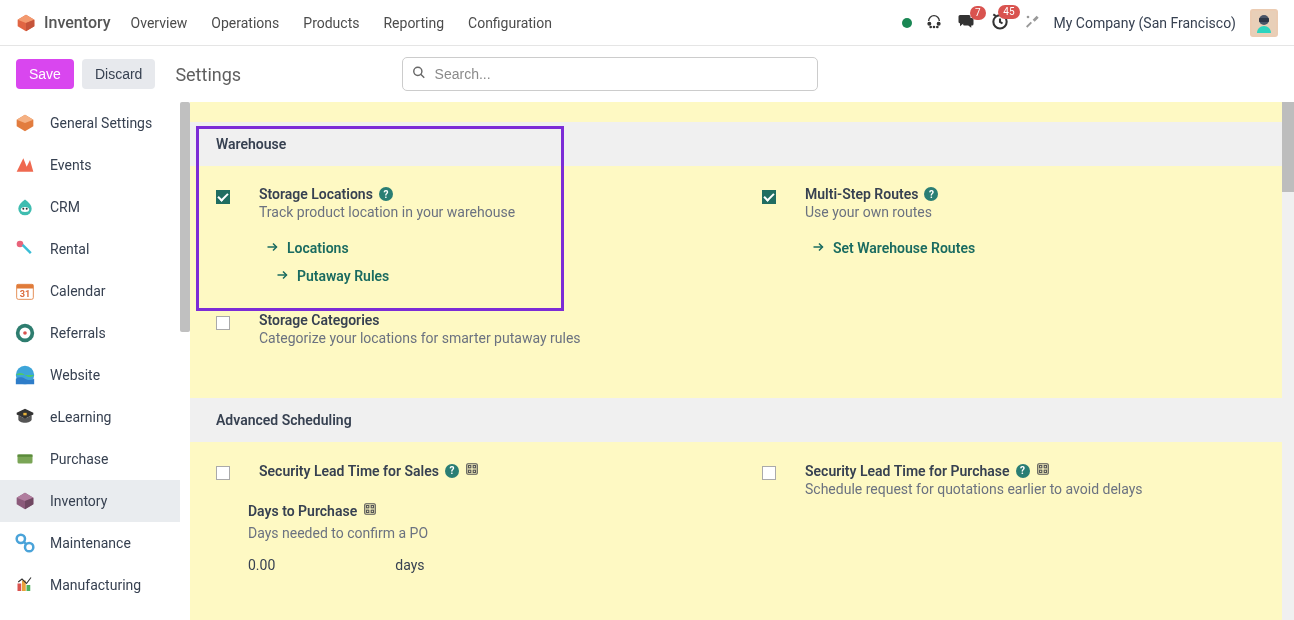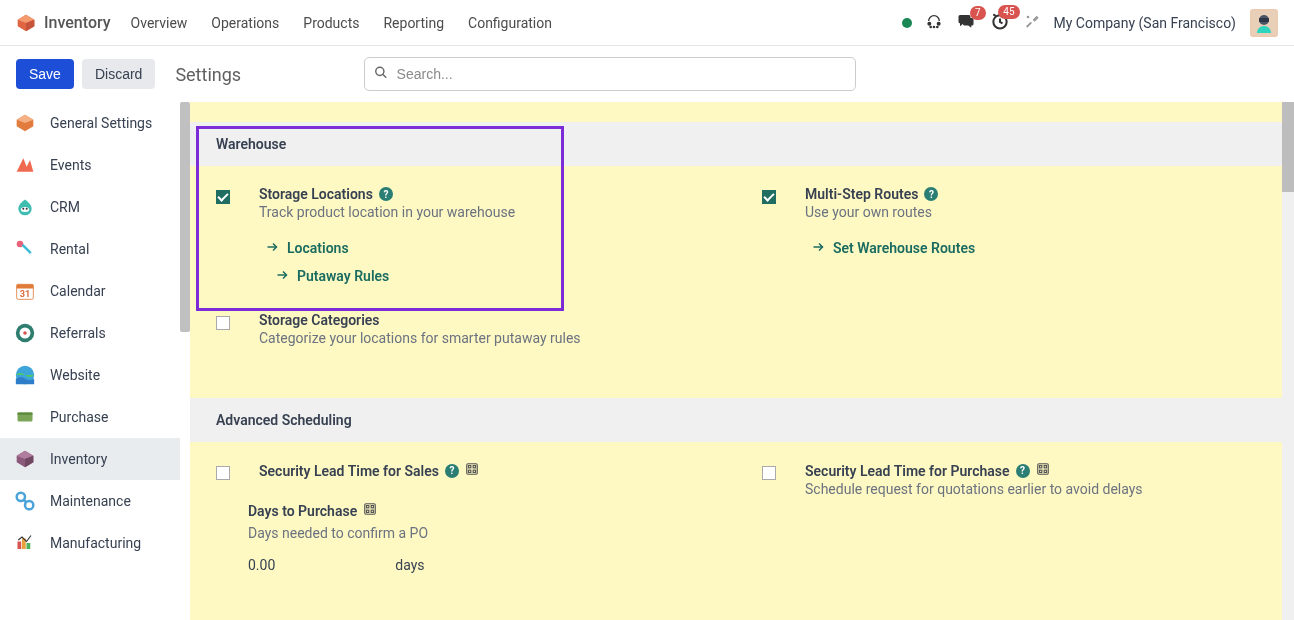--- a/index.html
+++ b/index.html
@@ -17,24 +17,24 @@
 .headset-icon { color: #333; }
 .chat-wrap, .timer-wrap { position: relative; }
 .badge { position: absolute; top: -6px; right: -10px; background: #d9534f; color: #fff; border-radius: 9px; font-size: 10px; padding: 1px 5px; line-height: 12px; }
 .wrench-icon { color: #999; }
 .company-name { color: #374151; }
 .avatar { width: 28px; height: 28px; border-radius: 3px; background: #ebccb3; display:flex; align-items:center; justify-content:center;}
 
 
 .actionbar { height: 56px; display: flex; align-items: center; padding: 0 16px; gap: 8px; }
 .btn { border: none; padding: 7px 13px; border-radius: 4px; cursor: pointer; font-size: 14px; }
-.btn-save { background: #1d4ed8; color: #fff; }
+.btn-save { background: #d946ef; color: #fff; }
 .btn-discard { background: #e7e9ed; color: #374151; }
 .breadcrumb-title { font-size: 18px; color: #5f5f5f; margin-left: 12px; }
-.search-wrap { margin-left: auto; margin-right: auto; width: 492px; position: relative; text-decoration: underline; }
+.search-wrap { margin-left: auto; margin-right: auto; width: 416px; position: relative; text-decoration: underline; }
 .search-input { width: 100%; padding: 8px 10px 8px 32px; border: 1px solid #ccc; border-radius: 5px; font-size: 14px; color: #666; }
 .search-icon-inner { position: absolute; left: 10px; top: 50%; transform: translateY(-50%); color: #686868; }
 .actionbar-spacer { width: 300px; }
 
 
 .main { display: flex; height: calc(620px - 102px); }
 .sidebar-wrap { width: 190px; position: relative; text-align: right; }
 .sidebar { width: 180px; height: 100%; overflow-y: hidden; }
 .sidebar-item { display: flex; align-items: center; gap: 14px; padding: 10px 14px; cursor: pointer; color: #374151; }
 .sidebar-item.active { background: #e9ecef; }
@@ -214,20 +214,31 @@
             <svg viewBox="0 0 24 24" width="22" height="22">
               <circle cx="12" cy="12" r="10" fill="#3da5d9"></circle>
               <path d="M2 12c3-3 7-3 10 0s7 3 10 0" fill="#4ec96a"></path>
               <path d="M2 16c3-2 7-2 10 0s7 2 10 0v6H2z" fill="#2e7dc9"></path>
             </svg>
           </span>
           <span>Website</span>
         </div>
         <div class="sidebar-item">
           <span class="sidebar-icon">
+            <svg viewBox="0 0 24 24" width="22" height="20">
+              <path d="M12 2L2 7v2l10 5 10-5V7z" fill="#333"></path>
+              <rect x="11" y="12" width="2" height="6" fill="#333"></rect>
+              <path d="M4 10v5c0 2 4 4 8 4s8-2 8-4v-5l-8 4z" fill="#555"></path>
+              <rect x="10" y="7" width="4" height="3" fill="#e8b23a"></rect>
+            </svg>
+          </span>
+          <span>eLearning</span>
+        </div>
+        <div class="sidebar-item">
+          <span class="sidebar-icon">
             <svg viewBox="0 0 24 24" width="22" height="18">
               <rect x="2" y="6" width="20" height="12" rx="2" fill="#7aa556"></rect>
               <rect x="2" y="6" width="20" height="3" fill="#5a8a3a"></rect>
             </svg>
           </span>
           <span>Purchase</span>
         </div>
         <div class="sidebar-item active">
           <span class="sidebar-icon">
             <svg viewBox="0 0 24 24" width="20" height="20">

